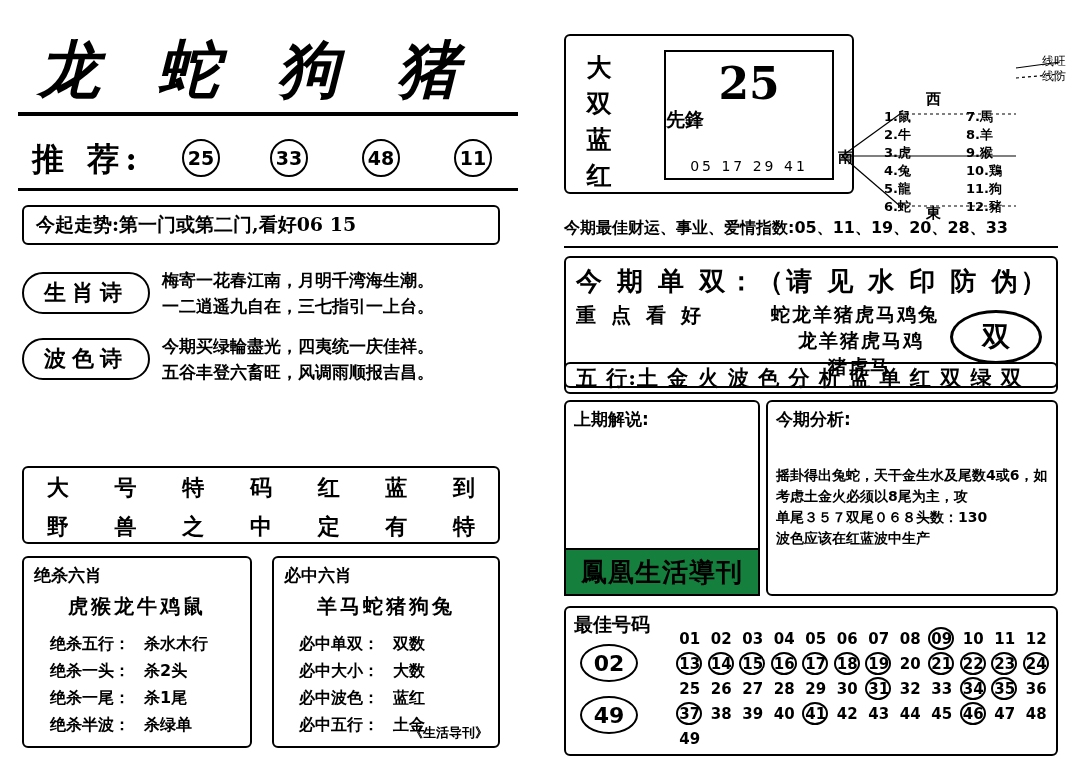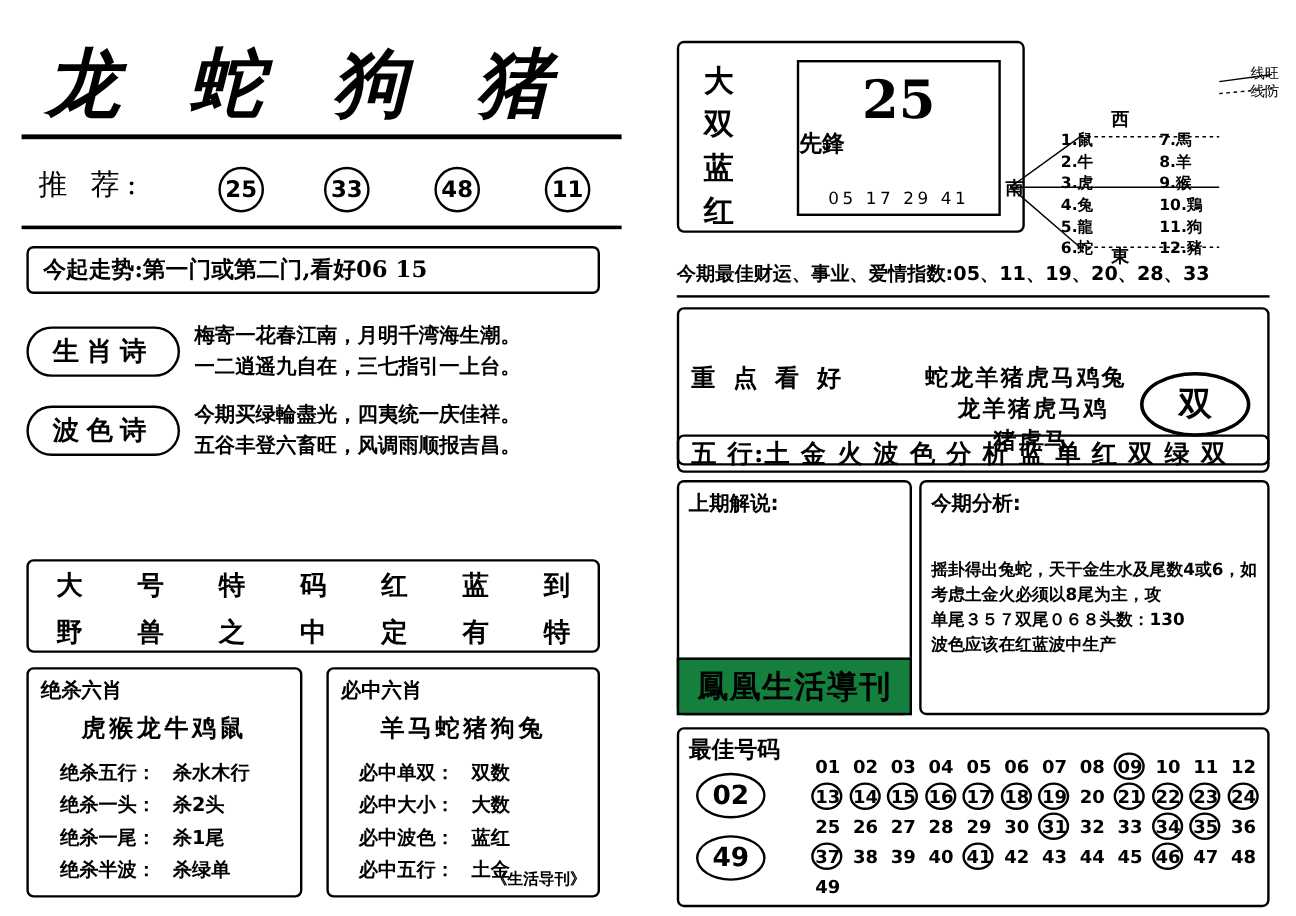--- a/index.html
+++ b/index.html
@@ -22,21 +22,21 @@
     font-size:62px;
     letter-spacing:18px;
     font-style:italic;
   }
   .title-underline{
     left:18px;top:112px;width:500px;height:4px;background:#000;
   }
   .rec-row{left:22px;top:130px;width:500px;height:50px;}
   .rec-label{
     position:absolute;left:10px;top:8px;
-    font-size:24px;font-weight:normal;letter-spacing:6px;
+    font-size:32px;font-weight:bold;letter-spacing:6px;
     font-family:"DejaVu Serif","Liberation Serif",serif;
   }
   .circnum{
     position:absolute;
     width:34px;height:34px;border:2px solid #000;border-radius:50%;
     font-size:19px;font-weight:bold;
     display:flex;align-items:center;justify-content:center;
     top:9px;
   }
   .rec-underline{left:18px;top:188px;width:500px;height:3px;background:#000;}
@@ -335,20 +335,21 @@
     <div class="cz-item" style="left:136px;top:142px;">12.豬</div>
   </div>
 
   <div class="abs idxbar">
     <span>今期最佳财运、事业、爱情指数:</span>
     <span>05、11、19、20、28、33</span>
   </div>
   <div class="abs" style="left:564px;top:246px;width:494px;height:2px;background:#000;"></div>
 
   <div class="abs boxline dsbox">
+    <div class="ds-title">今 期 单 双：（请 见 水 印 防 伪）</div>
     <div class="ds-focus">重 点 看 好</div>
     <div class="ds-l1">蛇龙羊猪虎马鸡兔</div>
     <div class="ds-l2">龙羊猪虎马鸡</div>
     <div class="ds-l3">猪虎马</div>
     <div class="ds-ellipse">双</div>
   </div>
 
   <div class="abs boxline wuxing">五 行:土 金 火 波 色 分 析 蓝 单 红 双 绿 双</div>
 
   <div class="abs boxline anbox-l">

